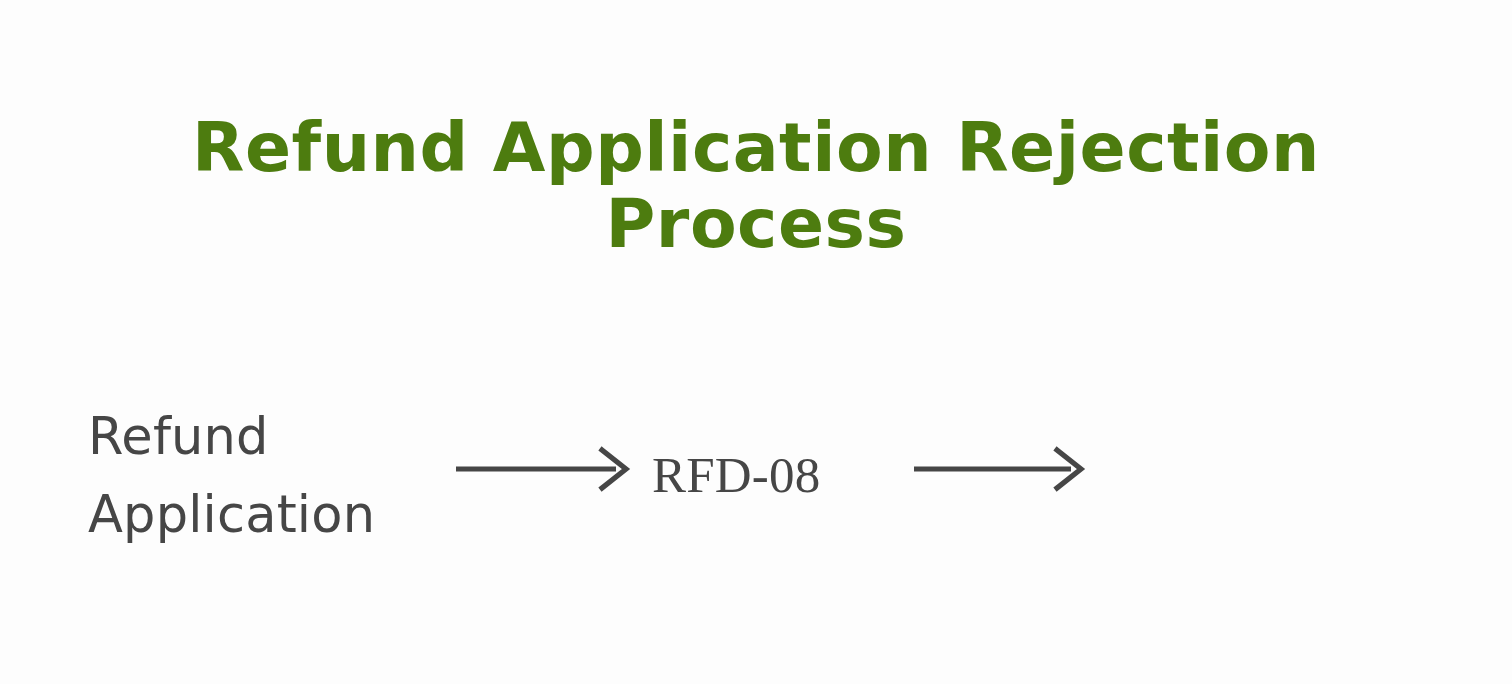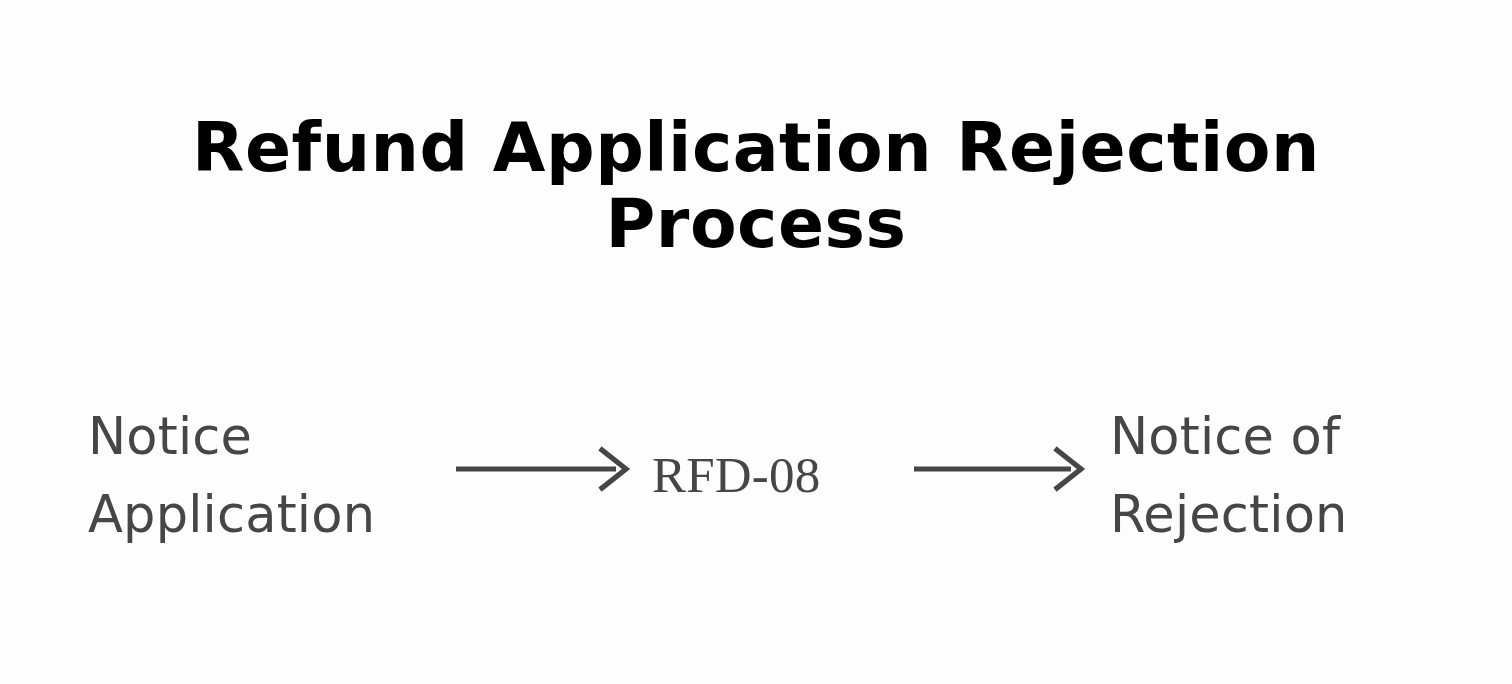--- a/index.html
+++ b/index.html
@@ -24,21 +24,21 @@
     position: absolute;
     left: 0;
     top: 110px;
     width: 1512px;
     text-align: center;
     font-family: "DejaVu Sans", "Liberation Sans", sans-serif;
     font-weight: 700;
     font-size: 68px;
     line-height: 1.12;
     letter-spacing: 0.5px;
-    color: #000000;
+    color: #4d7c0f;
     white-space: pre-line;
   }
 
   
   #flow-row {
     position: absolute;
     left: 0;
     top: 392px;
     width: 1512px;
     height: 160px;
@@ -106,36 +106,34 @@
 </head>
 <body>
 
 <div id="canvas">
 
   <div id="diagram-title">Refund Application Rejection
 Process</div>
 
   <div id="flow-row">
 
-    <div class="flow-node" id="node-refund-application">Notice
+    <div class="flow-node" id="node-refund-application">Refund
 Application</div>
 
     <div class="flow-arrow" id="arrow-1">
       <svg width="190" height="160" viewBox="0 0 190 160" xmlns="http://www.w3.org/2000/svg">
         <line class="arrow-stroke" x1="6" y1="77" x2="166" y2="77"></line>
         <polyline class="arrow-head" points="152,58 176,77 152,96"></polyline>
       </svg>
     </div>
 
     <div class="flow-node" id="node-rfd-08">RFD-08</div>
 
     <div class="flow-arrow" id="arrow-2">
       <svg width="190" height="160" viewBox="0 0 190 160" xmlns="http://www.w3.org/2000/svg">
         <line class="arrow-stroke" x1="6" y1="77" x2="163" y2="77"></line>
         <polyline class="arrow-head" points="149,58 173,77 149,96"></polyline>
       </svg>
     </div>
 
-    <div class="flow-node" id="node-notice-of-rejection">Notice of
-Rejection</div>
 
   </div>
 </div>
 
 </body></html>

